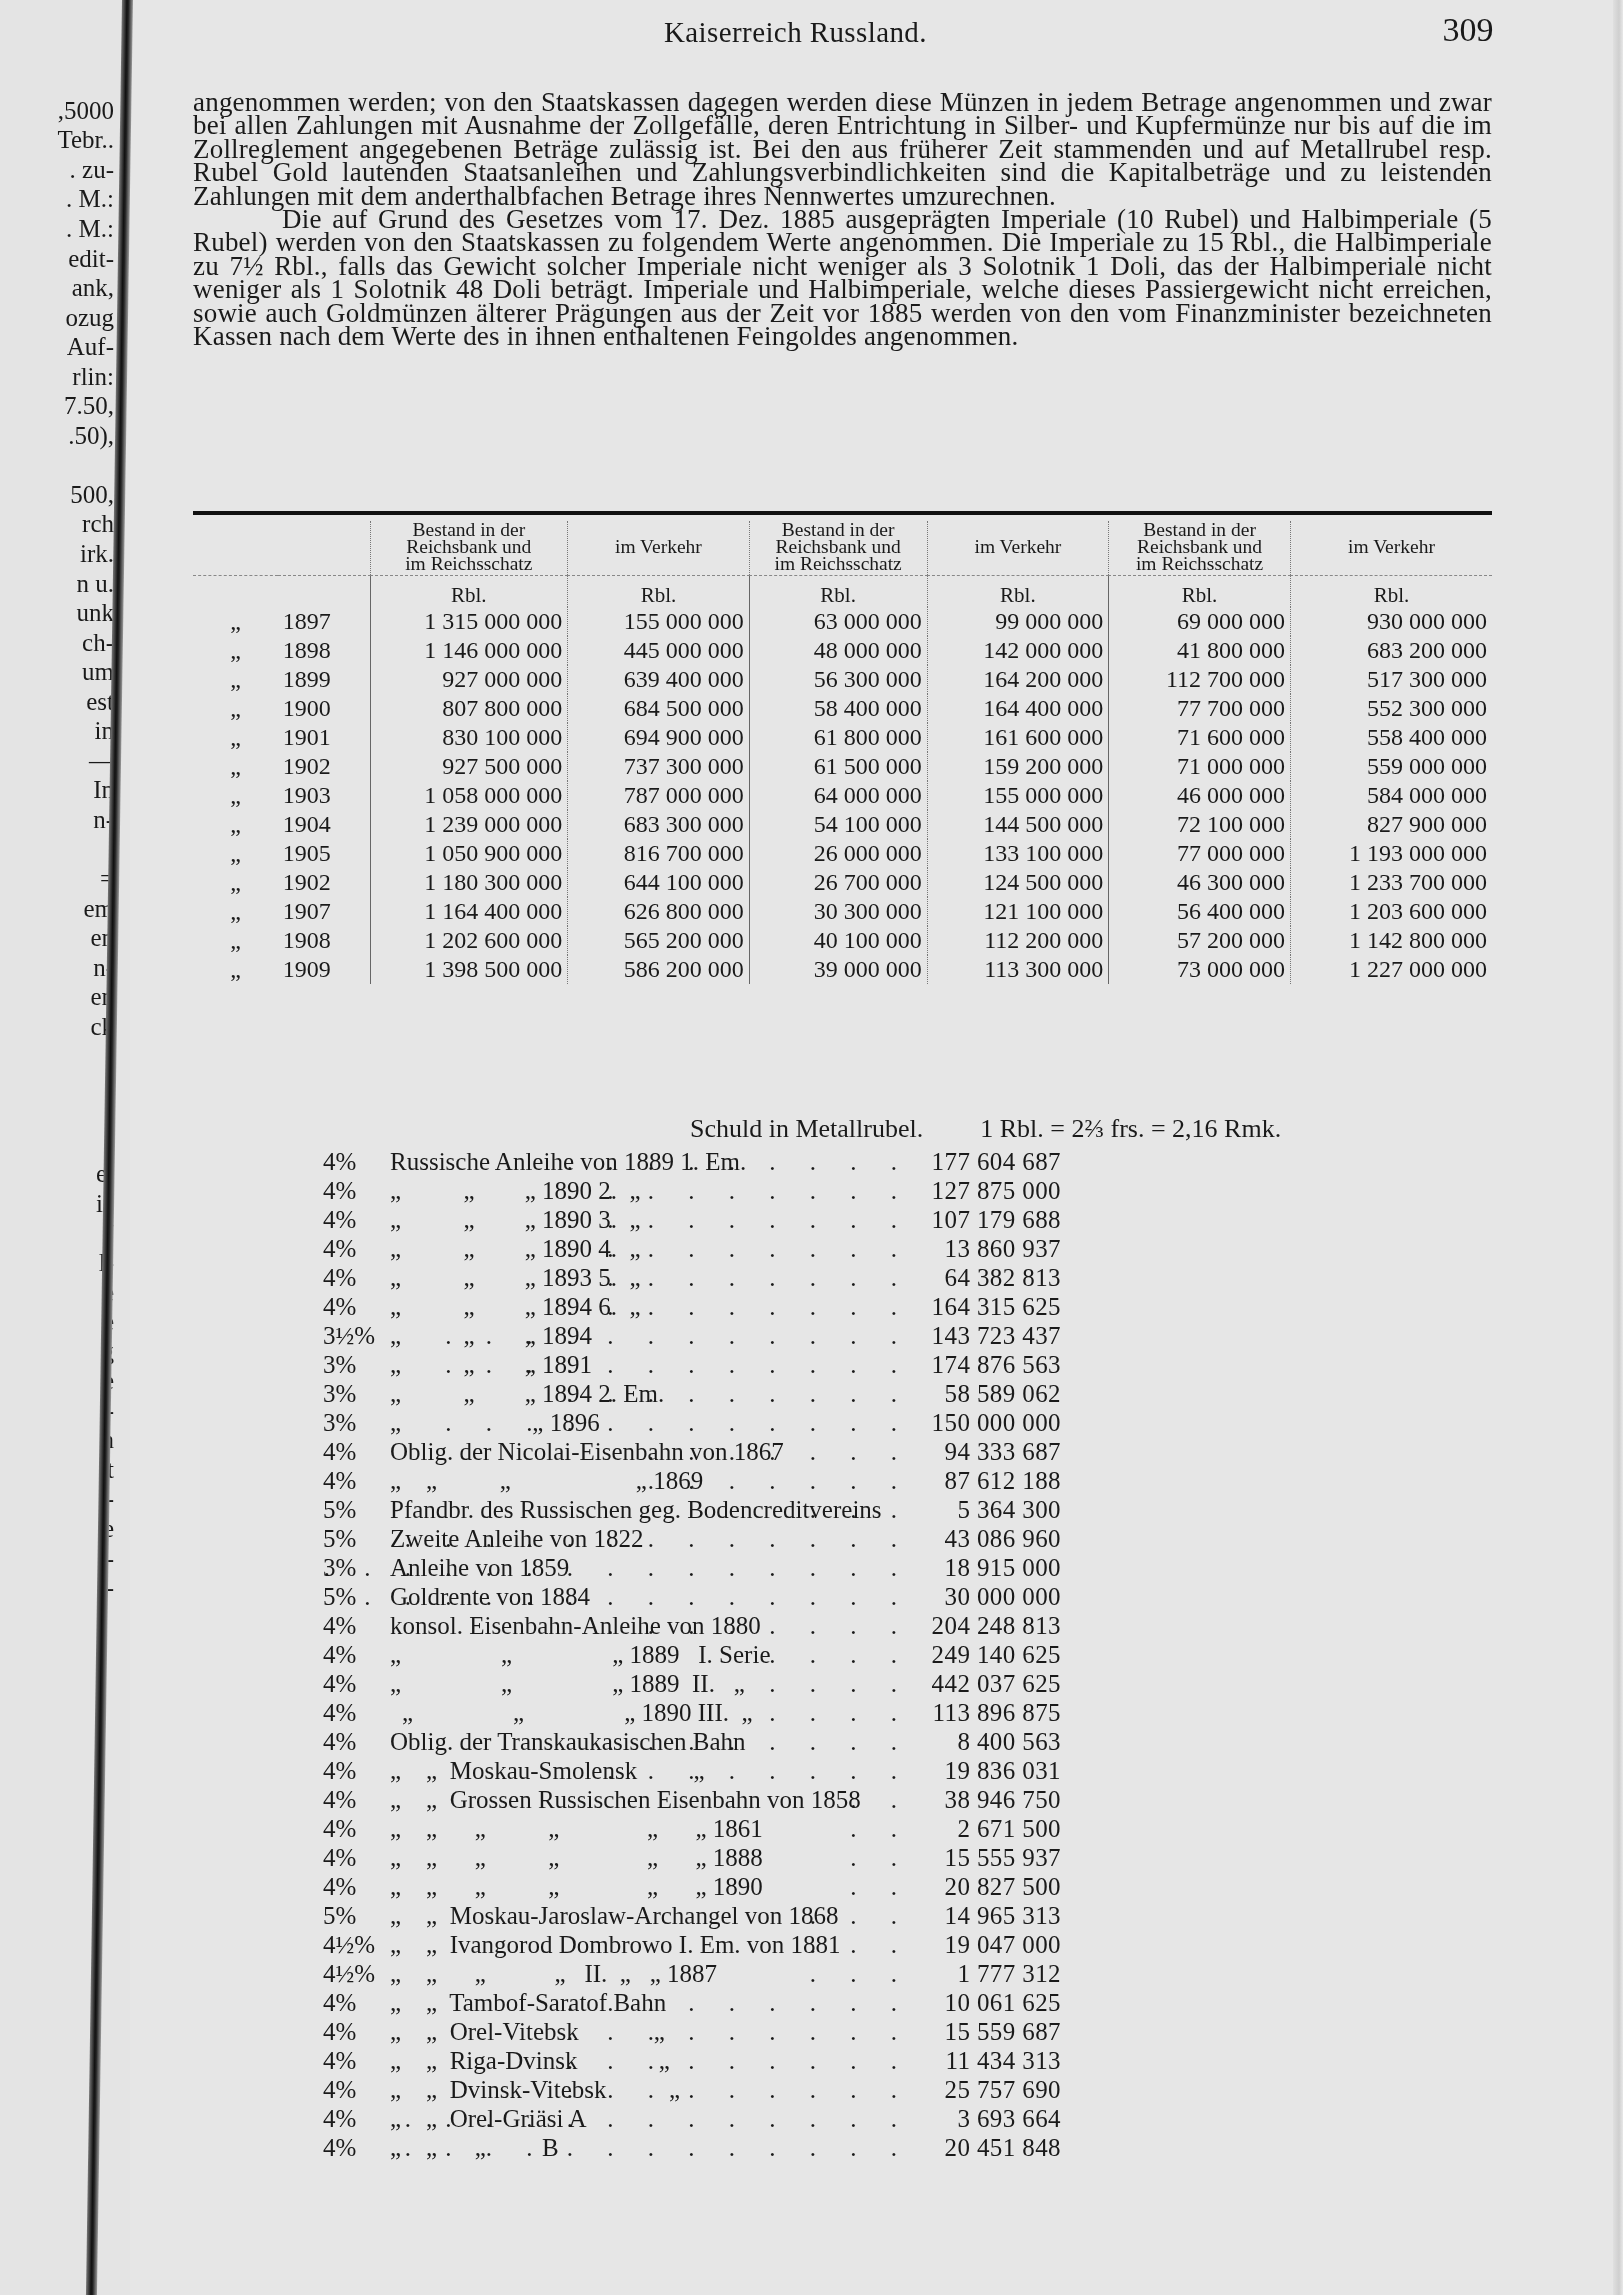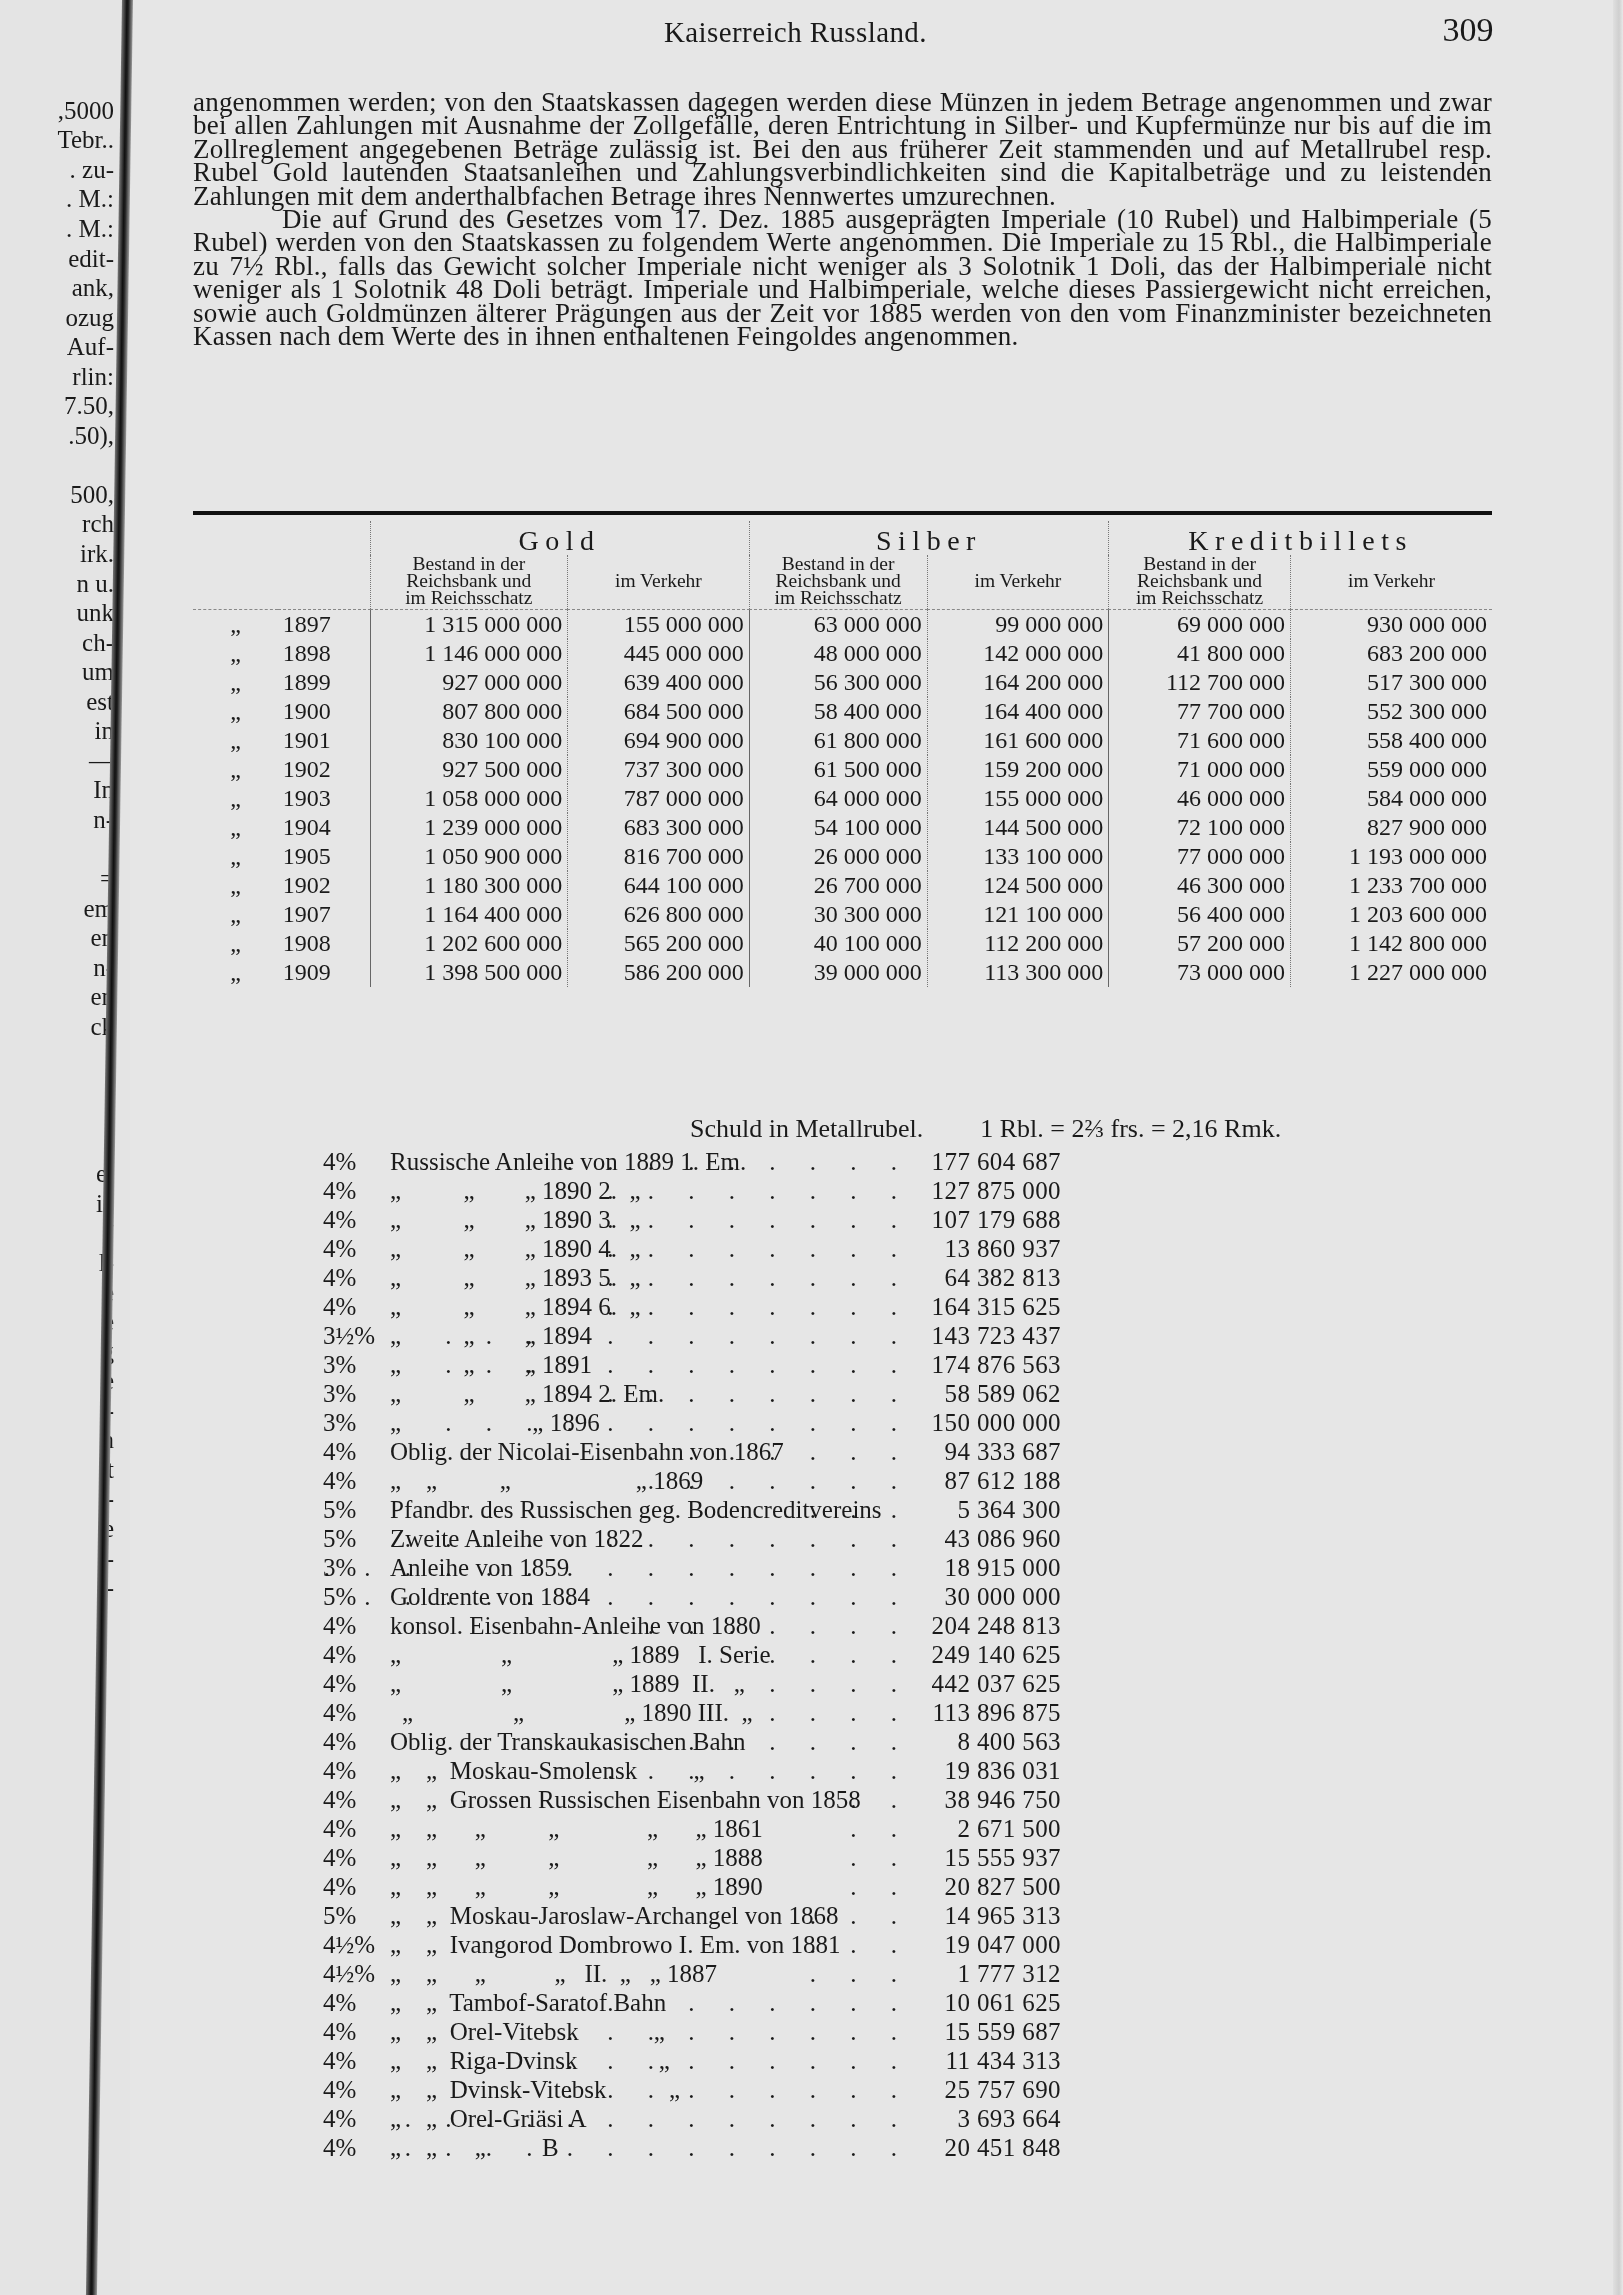--- a/index.html
+++ b/index.html
@@ -156,26 +156,20 @@
       <col style="width:77px">
         <col style="width:93px">
       <col style="width:199px">
         <col style="width:183px">
       <col style="width:179px">
         <col style="width:183px">
       <col style="width:183px">
         <col style="width:203px">
     </colgroup>
     <tbody>
-        <tr class="grp">
-      <th colspan="2"></th>
-      <th colspan="2" class="vl">Gold</th>
-      <th colspan="2" class="vl">Silber</th>
-      <th colspan="2" class="vl">Kreditbillets</th>
-    </tr>
     <tr class="sub" id="subheader-row">
       <th colspan="2"></th>
     <th class="vl">
             <div>Bestand in der</div>
             <div>Reichsbank und</div>
             <div>im Reichsschatz</div>
           </th>
           <th class="vl">im Verkehr</th>
           <th class="vl">
             <div>Bestand in der</div>
@@ -186,20 +180,29 @@
           <th class="vl">
             <div>Bestand in der</div>
             <div>Reichsbank und</div>
             <div>im Reichsschatz</div>
           </th>
           <th class="vl">im Verkehr</th>
         </tr>
     <tr class="sep">
           <td colspan="8"></td>
         </tr>
+    <tr class="unit" id="unit-row">
+          <td colspan="2"></td>
+          <td class="vls">Rbl.</td>
+          <td class="vl">Rbl.</td>
+          <td class="vls">Rbl.</td>
+          <td class="vl">Rbl.</td>
+          <td class="vls">Rbl.</td>
+          <td class="vl">Rbl.</td>
+        </tr>
     </tbody>
       <tbody id="reserve-rows">
         <tr>
           <td class="lbl" style="text-align: center;">„</td>
           <td class="yr">1897</td>
           <td class="num vls">1 315 000 000</td>
           <td class="num vl">155 000 000</td>
           <td class="num vls">63 000 000</td>
           <td class="num vl">99 000 000</td>
           <td class="num vls">69 000 000</td>

